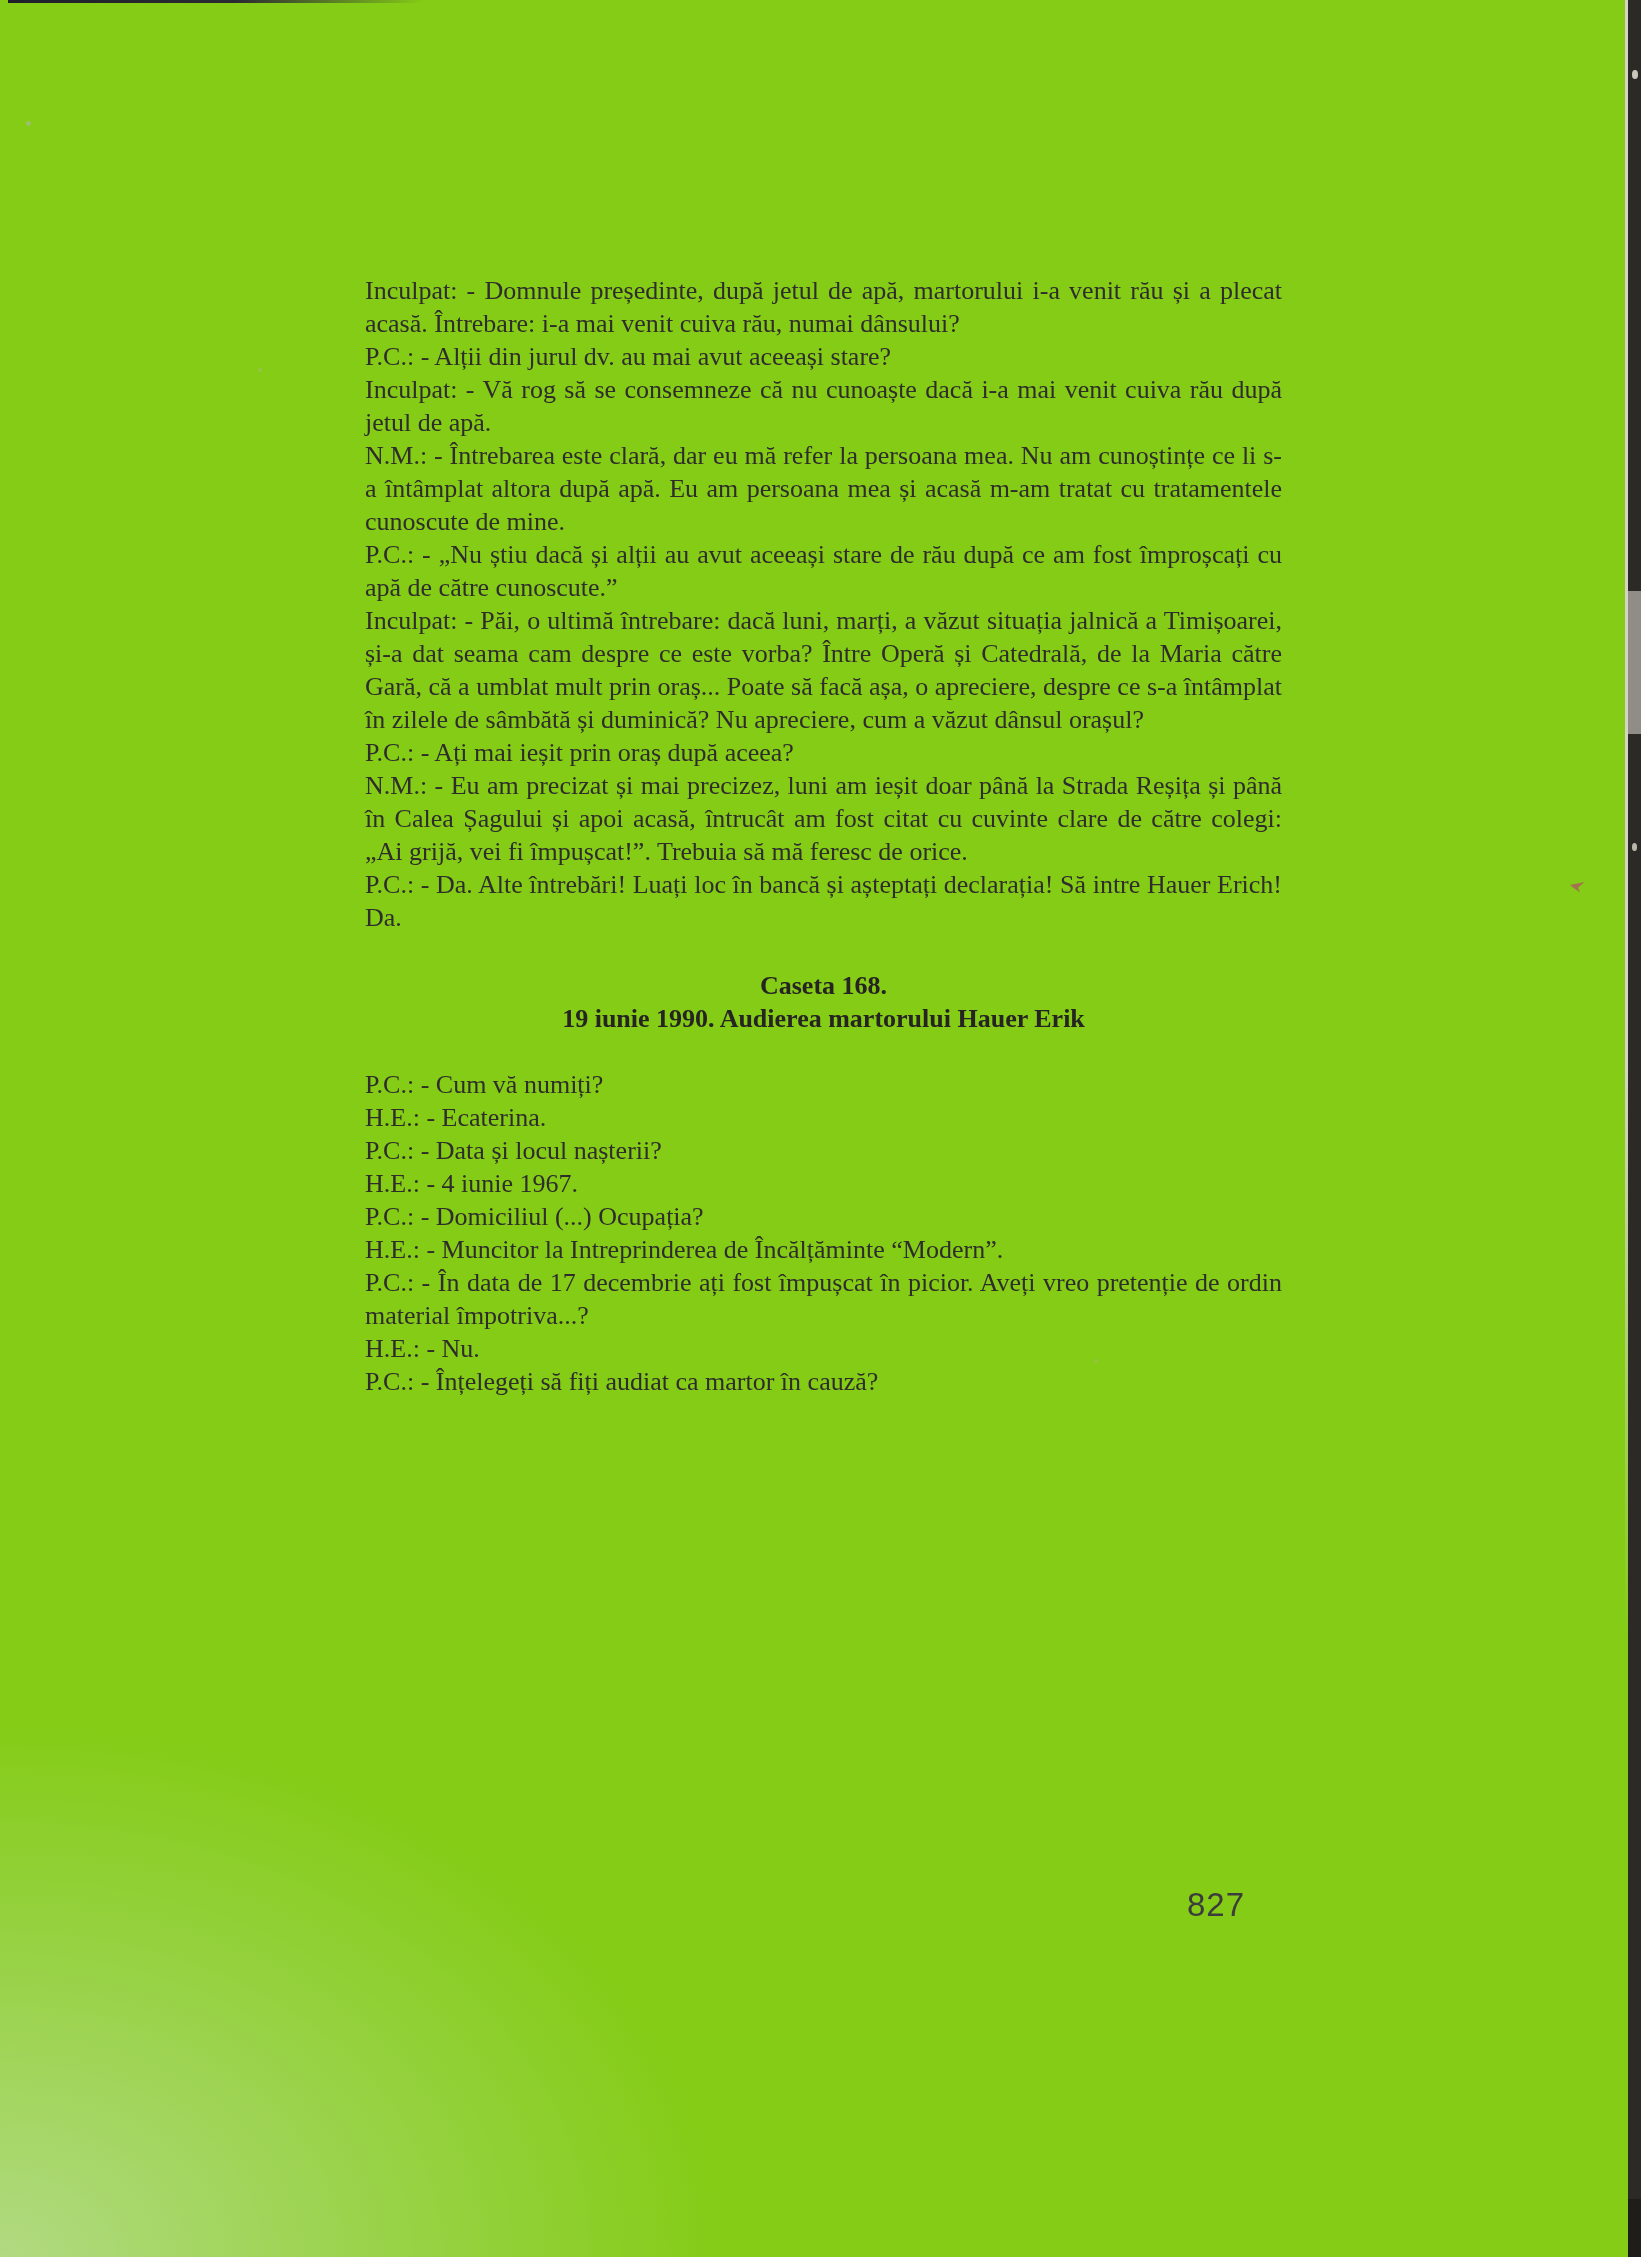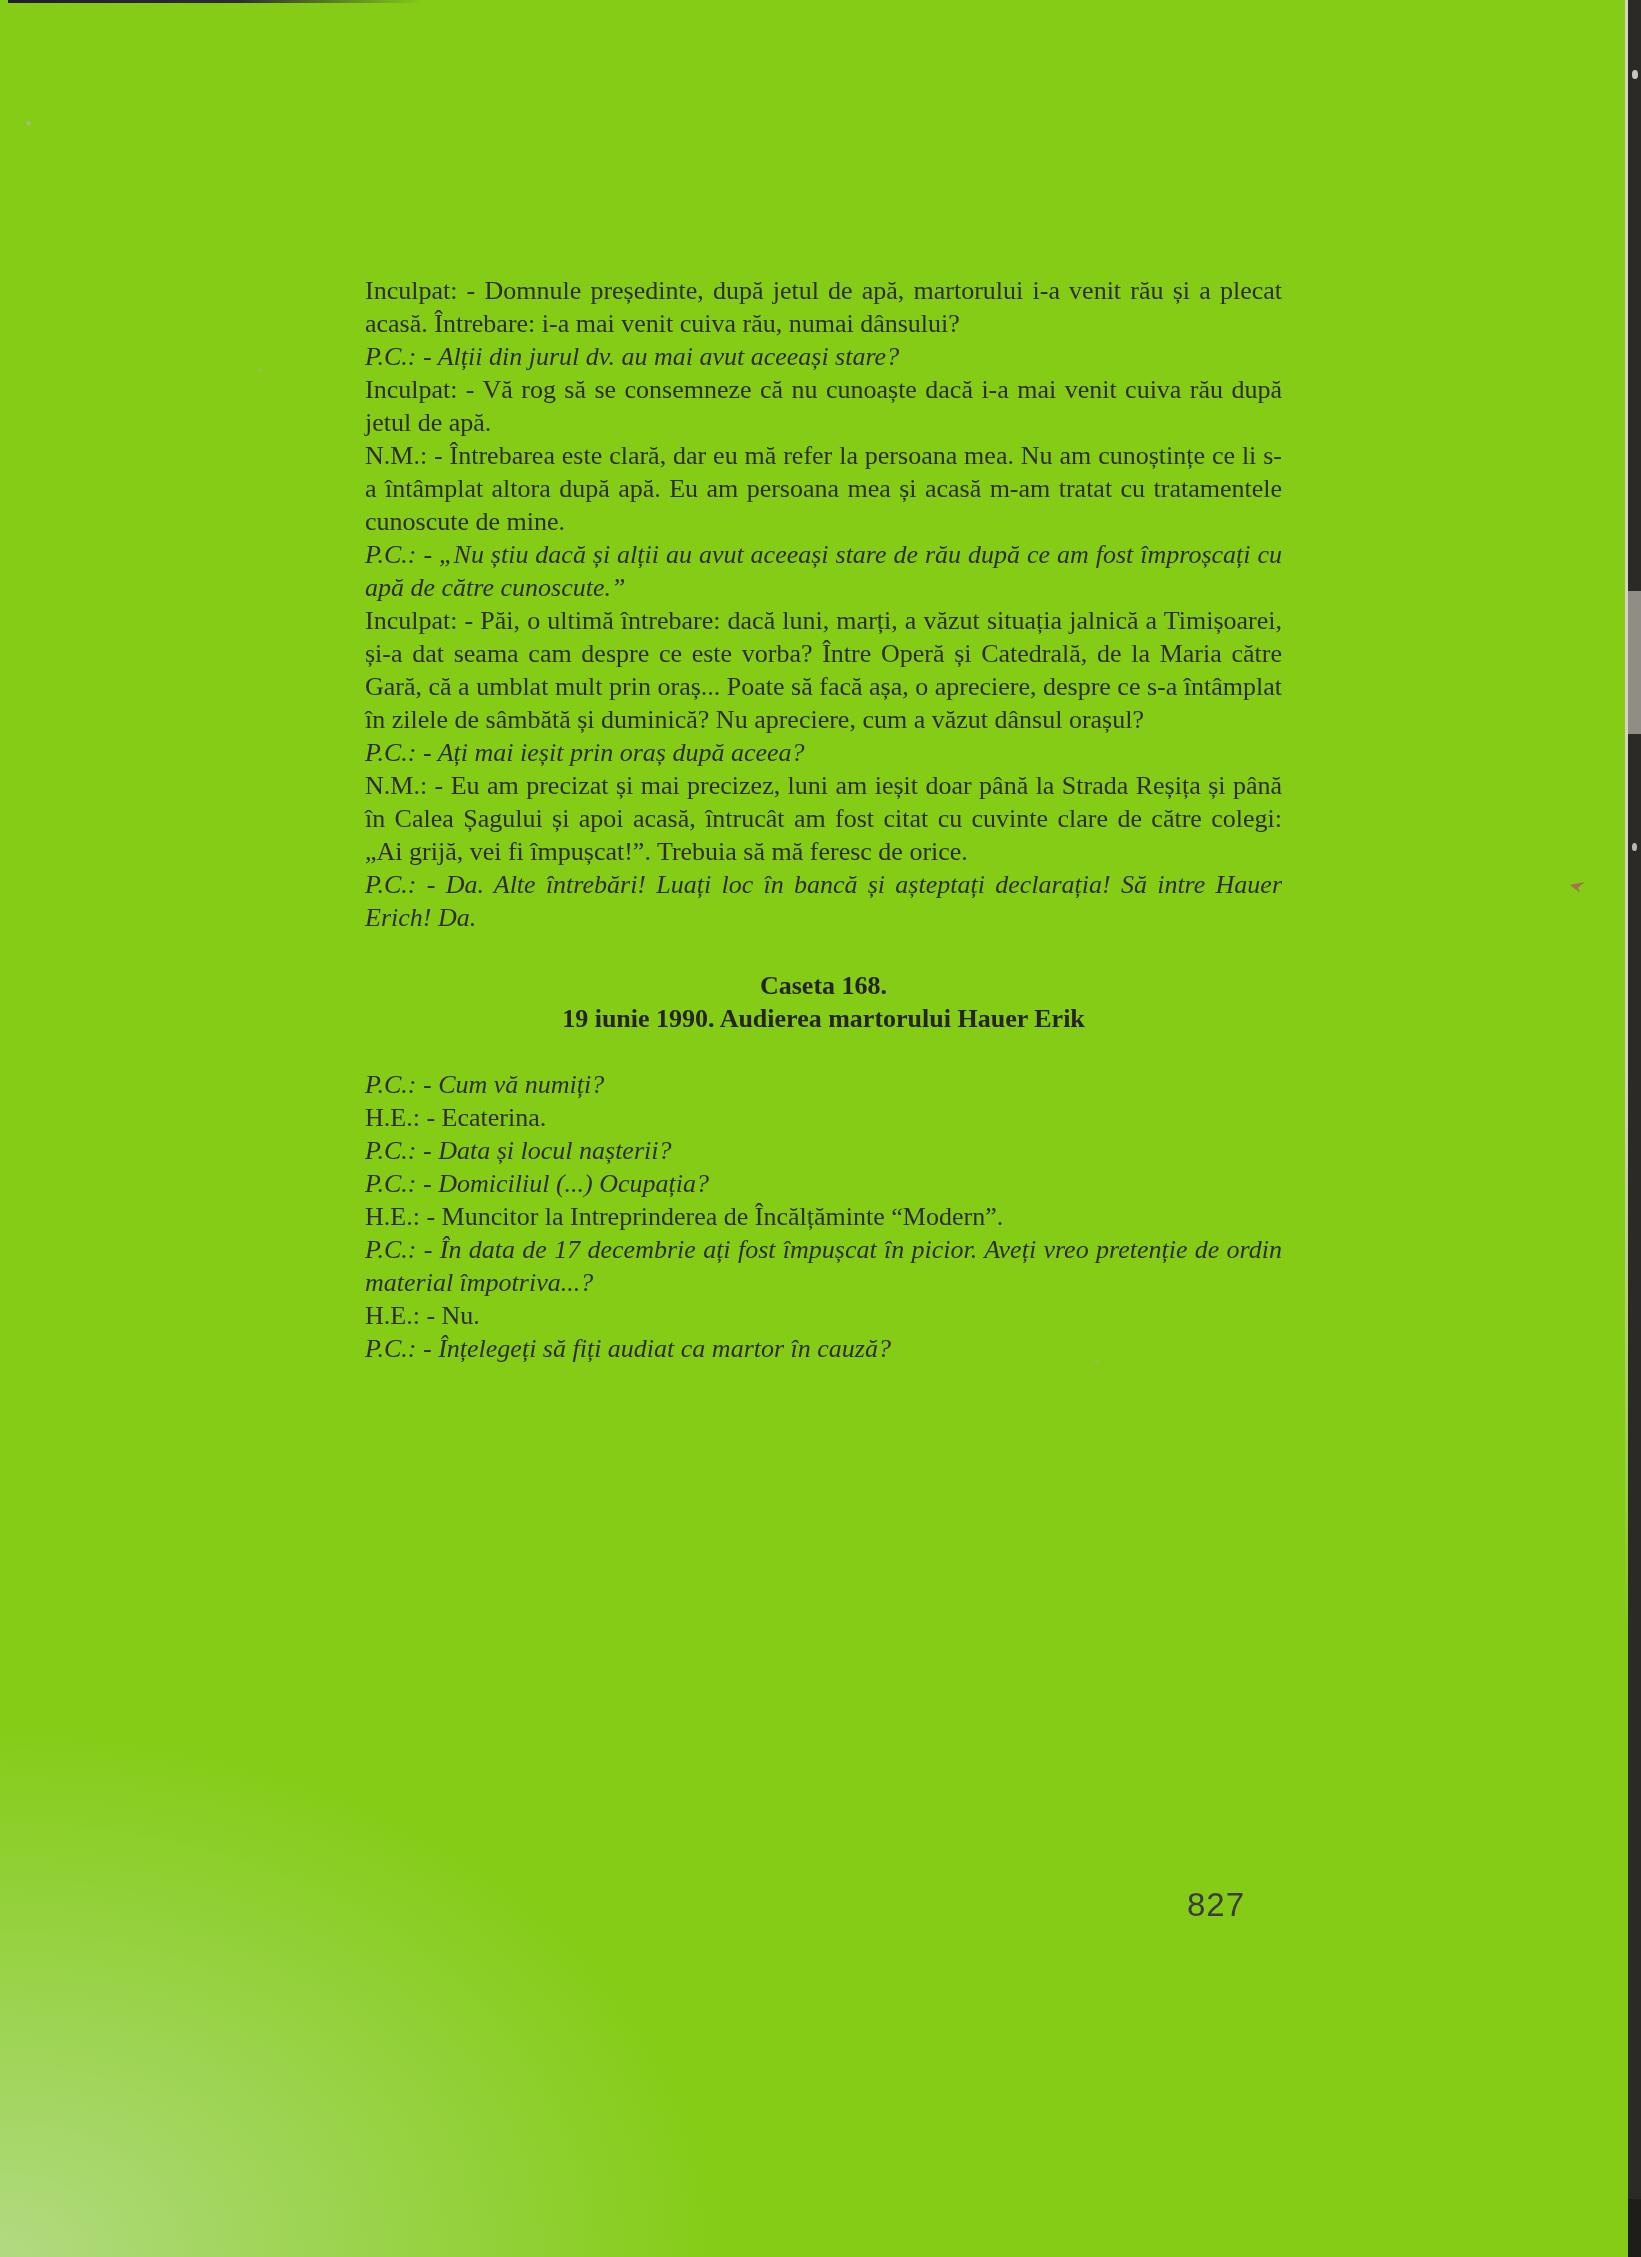--- a/index.html
+++ b/index.html
@@ -72,21 +72,21 @@
 
   
   .text-block {
     position: absolute; left: 365px; top: 274px;
     width: 917px;
     font-size: 26px; line-height: 33px;
     color: #2f2d2b;
     text-align: justify;
   }
   .text-block p { margin: 0; padding: 0; }
-  p.italic { font-style: italic; }
+  p.italic { }
   .heading {
     margin: 35px 0 33px 0;
     font-weight: bold;
     color: #262422;
     text-align: center;
   }
   .page-number {
     position: absolute; left: 1187px; top: 1886px;
     font-family: Liberation Sans, sans-serif;
     font-size: 33px; color: #3c3c3c;
@@ -119,20 +119,21 @@
     <div class="heading">
       <div>Caseta 168.</div>
       <div>19 iunie 1990. Audierea martorului Hauer Erik</div>
     </div>
 
     <div>
 
     <p class="italic">P.C.: - Cum vă numiți?</p>
         <p class="roman">H.E.: - Ecaterina.</p>
         <p class="italic">P.C.: - Data și locul nașterii?</p>
+        <p class="roman">H.E.: - 4 iunie 1967.</p>
         <p class="italic">P.C.: - Domiciliul (...) Ocupația?</p>
         <p class="roman">H.E.: - Muncitor la Intreprinderea de Încălțăminte “Modern”.</p>
         <p class="italic">P.C.: - În data de 17 decembrie ați fost împușcat în picior. Aveți vreo pretenție de ordin material împotriva...?</p>
         <p class="roman">H.E.: - Nu.</p>
         <p class="italic">P.C.: - Înțelegeți să fiți audiat ca martor în cauză?</p>
       </div>
 
   </div>
 
   <div class="page-number">827</div>

